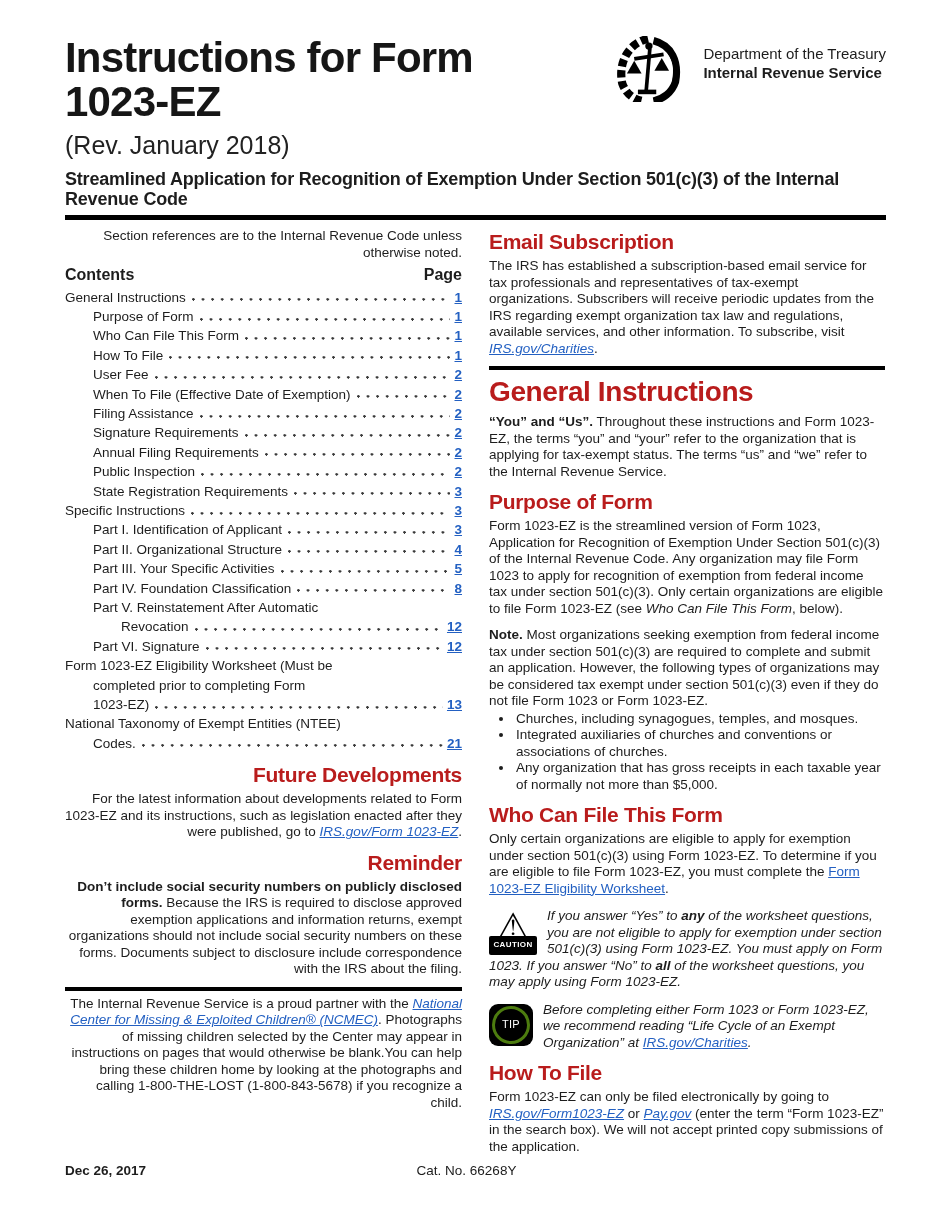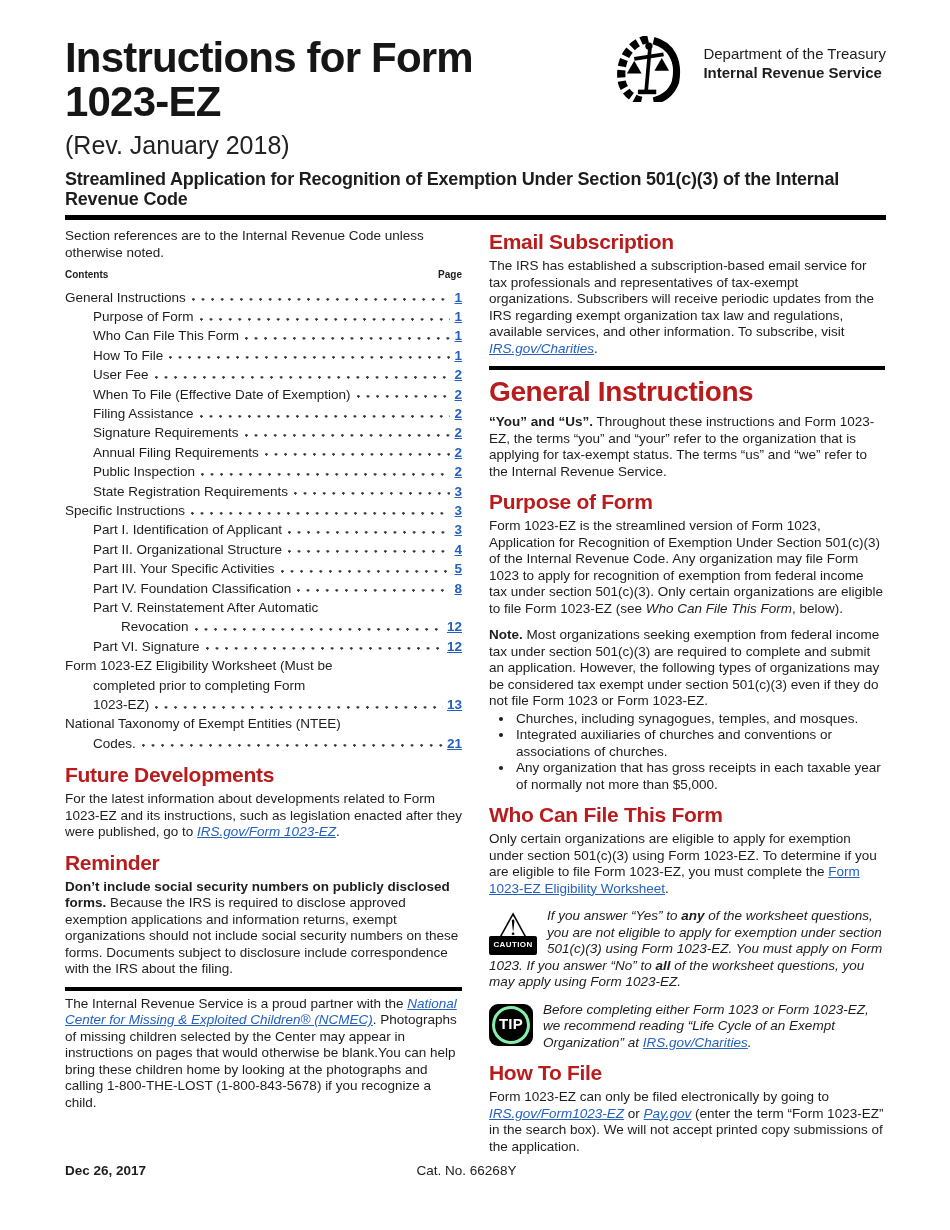--- a/index.html
+++ b/index.html
@@ -12,55 +12,55 @@
   .header{margin:36px 64px 0 65px;position:relative;}
   .title{font-size:42px;line-height:44px;font-weight:bold;color:#161616;letter-spacing:-0.8px;}
   .rev{font-size:25px;line-height:30px;margin-top:6px;color:#222;}
   .subtitle{font-size:18px;line-height:20px;font-weight:bold;margin-top:9px;max-width:790px;letter-spacing:-0.2px;}
   .header-rule{height:5px;background:#000;margin:6px 0 0;}
   .agency{position:absolute;right:0;top:0;display:flex;align-items:flex-start;gap:22px;}
   .agency-text{font-size:15px;line-height:19px;padding-top:8px;}
   
   .columns{display:flex;gap:27px;margin:8px 64px 0 65px;}
   .col{font-size:13.5px;line-height:16.5px;}
-  .col-left{width:397px;}
+  .col-left{width:397px;text-align:right;}
   .col-right{width:396px;}
   p{margin:0;}
   .mt{margin-top:10px;}
   h1,h2{margin:0;color:#b91c1c;}
   h1{font-size:28px;line-height:32px;margin:6px 0 6px;letter-spacing:-0.4px;}
   h2{font-size:21px;line-height:24px;margin:10px 0 4px;letter-spacing:-0.3px;}
   h2.mt0{margin-top:2px;}
   .rule{height:4px;background:#000;margin:9px 0 5px;}
   .note-sm{margin-bottom:6px;}
   
-  .contents-head{display:flex;justify-content:space-between;font-weight:bold;font-size:10px;
+  .contents-head{display:flex;justify-content:space-between;font-weight:bold;font-size:16px;
                  margin:4px 0 4px;}
   .toc{font-size:13.5px;}
   .toc-line{display:flex;align-items:baseline;line-height:19.4px;white-space:nowrap;}
   .leader{flex:1;min-width:14px;height:13px;margin:0 4px 0 6px;
           background-image:radial-gradient(circle at 1.4px 1.6px,#3a3a3a 1.25px,transparent 1.55px);
           background-size:9.6px 3.4px;background-repeat:repeat-x;background-position:left bottom;}
   .pg{color:#2360c2;font-weight:bold;text-decoration:underline;}
   
   ul.bullets{margin:1px 0 0;padding-left:25px;}
   ul.bullets li{margin:0;padding-left:2px;}
   
   .advice{margin-top:11px;overflow:visible;}
   .advice:after{content:"";display:block;clear:both;}
   .adv-text{font-style:italic;}
   .caution-icon{float:left;width:48px;margin:2px 10px 2px 0;text-align:center;}
   .caution-tri{font-size:35px;line-height:31px;color:#000;}
   .caution-bar{background:#000;color:#fff;font-size:8px;font-weight:bold;letter-spacing:.4px;
                border-radius:2px;padding:1px 0;margin-top:-5px;}
   .tip-icon{float:left;width:44px;height:42px;background:#000;border-radius:9px;margin:2px 10px 2px 0;
             display:flex;align-items:center;justify-content:center;}
-  .tip-inner{width:32px;height:32px;border:3px solid #86efac;border-radius:50%;
+  .tip-inner{width:32px;height:32px;border:3px solid #4d7c0f;border-radius:50%;
              display:flex;align-items:center;justify-content:center;
-             color:#fff;font-weight:bold;font-size:15px;letter-spacing:.3px;}
+             color:#fff;font-weight:normal;font-size:11px;letter-spacing:.3px;}
   
   .footer{position:absolute;left:0;right:17px;top:1163px;height:20px;font-size:13.5px;}
   .footer-date{position:absolute;left:65px;font-weight:bold;}
   .footer-cat{position:absolute;left:0;right:0;text-align:center;}
 </style>
 </head>
 <body>
 
 <div class="page">
 

